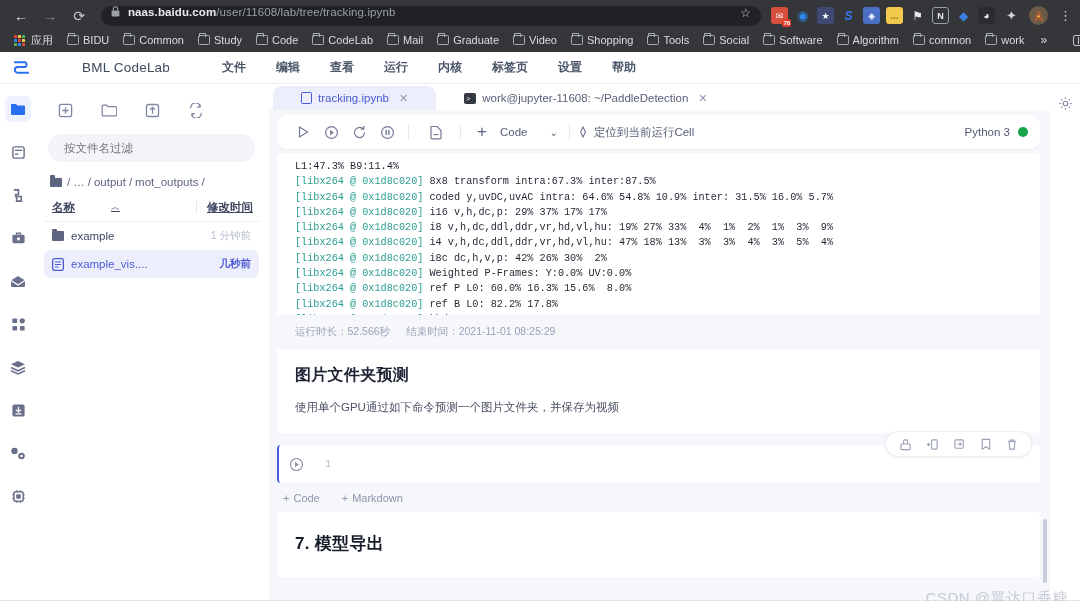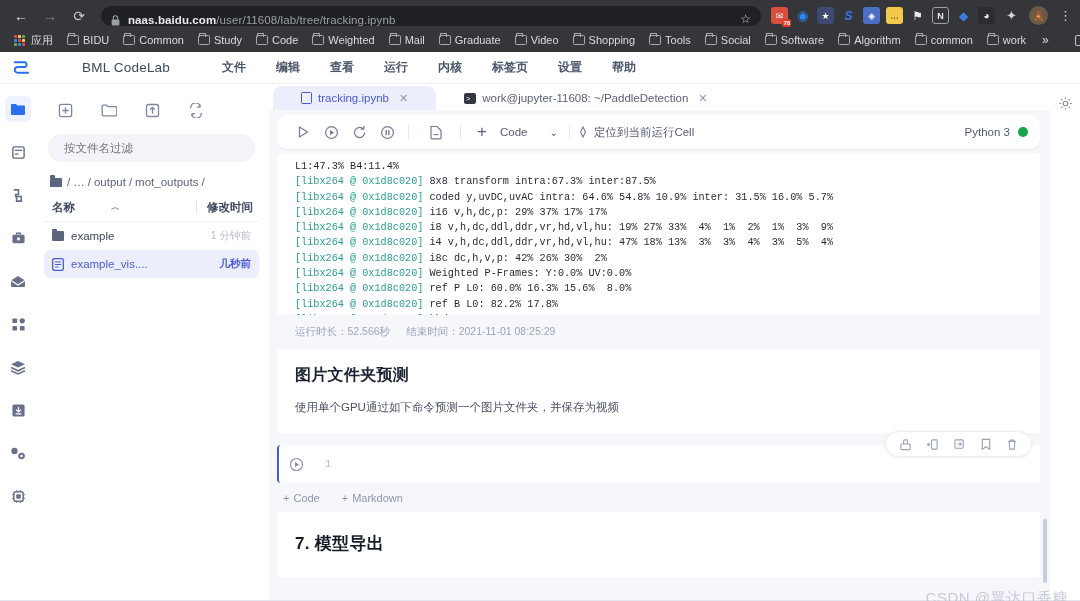--- a/index.html
+++ b/index.html
@@ -14,21 +14,21 @@
   .nav-row { display: flex; align-items: center; height: 28px; padding: 3px 8px 0 10px; }
   .nav-btn {
     width: 22px; height: 22px; margin-right: 7px;
     display: flex; align-items: center; justify-content: center;
     color: #c9cbcf; font-size: 14px; border-radius: 50%;
   }
   .nav-btn.back { color: #e4e6e9; }
   .nav-btn.fwd { color: #84878c; }
   .omnibox {
     flex: 1; height: 20px; background: #202124; border-radius: 13px;
-    display: flex; align-items: flex-end; padding: 0 10px; margin: 0 6px 0 4px;
+    display: flex; align-items: flex-start; padding: 0 10px; margin: 0 6px 0 4px;
     position: relative;
   }
   .lock-icon { margin-right: 8px; color: #9aa0a6; font-size: 9px; display:flex; }
   .url-text { font-size: 11.5px; color: #9aa0a6; letter-spacing: 0.1px; white-space: nowrap; }
   .url-text b { color: #e8eaed; font-weight: 600; }
   .star-icon { margin-left: auto; color: #c8cbd0; font-size: 12px; }
   .ext-strip { display: flex; align-items: center; gap: 6px; padding-left: 4px; }
   .ext-ico {
     width: 17px; height: 17px; border-radius: 3px;
     display: flex; align-items: center; justify-content: center;
@@ -110,21 +110,21 @@
     font-size: 11.5px; color: #8d93ab; font-family: inherit;
   }
   .breadcrumb {
     display: flex; align-items: center; gap: 3px; padding: 14px 4px 6px 6px;
     font-size: 11.5px; color: #5d6480;
   }
   .bc-folder { width: 12px; height: 9px; background: #5d6480; border-radius: 1px; position: relative; margin-right: 2px;}
   .bc-folder::before { content:''; position:absolute; top:-2.5px; left:0; width:5px; height:2.5px; background:#5d6480; border-radius:1px 1px 0 0;}
   .col-head {
     display: flex; align-items: center; padding: 6px 6px 6px 8px;
-    border-bottom: 1px solid #eceef4; font-size: 11.5px; color: #3f4660; font-weight: 600;
+    border-bottom: 1px solid #eceef4; font-size: 11.5px; color: #3f4660; font-weight: 600; text-decoration: underline;
   }
   .col-head .name { flex: 1; display:flex; align-items:center; gap: 36px;}
   .col-head .caret { color: #7b819c; font-size: 9px; }
   .col-head .divider { width:1px; height:13px; background:#e2e5ee; margin-right:10px;}
   .file-row {
     display: flex; align-items: center; gap: 7px; padding: 7px 8px;
     border-radius: 7px; font-size: 11.5px; color: #3f4660;
   }
   .file-row.sel { background: #eceefb; color: #4a5ad4; }
   .file-row .fname { flex: 1; white-space: nowrap; overflow: hidden; }
@@ -283,21 +283,21 @@
     <div class="bm-item">
         <span class="folder-ic"></span>
         <span>Study</span>
       </div>
     <div class="bm-item">
         <span class="folder-ic"></span>
         <span>Code</span>
       </div>
     <div class="bm-item">
         <span class="folder-ic"></span>
-        <span>Weighted</span>
+        <span>CodeLab</span>
       </div>
     <div class="bm-item">
         <span class="folder-ic"></span>
         <span>Mail</span>
       </div>
     <div class="bm-item">
         <span class="folder-ic"></span>
         <span>Graduate</span>
       </div>
     <div class="bm-item">
@@ -555,21 +555,21 @@
         <span>定位到当前运行Cell</span>
       </span>
       <span class="kernel-status">
         <span>Python 3</span>
         <span class="kernel-dot"></span>
       </span>
     </div>
 
     <div class="nb-scroll">
       <div class="out-card">
-        <div class="out-line">L1:47.3% B4:11.4%</div>
+        <div class="out-line">L1:47.3% B9:11.4%</div>
         <div class="out-line"><span class="tag">[libx264 @ 0x1d8c020]</span><span> 8x8 transform intra:67.3% inter:87.5%</span></div>
         <div class="out-line"><span class="tag">[libx264 @ 0x1d8c020]</span><span> coded y,uvDC,uvAC intra: 64.6% 54.8% 10.9% inter: 31.5% 16.0% 5.7%</span></div>
         <div class="out-line"><span class="tag">[libx264 @ 0x1d8c020]</span><span> i16 v,h,dc,p: 29% 37% 17% 17%</span></div>
         <div class="out-line"><span class="tag">[libx264 @ 0x1d8c020]</span><span> i8 v,h,dc,ddl,ddr,vr,hd,vl,hu: 19% 27% 33%  4%  1%  2%  1%  3%  9%</span></div>
         <div class="out-line"><span class="tag">[libx264 @ 0x1d8c020]</span><span> i4 v,h,dc,ddl,ddr,vr,hd,vl,hu: 47% 18% 13%  3%  3%  4%  3%  5%  4%</span></div>
         <div class="out-line"><span class="tag">[libx264 @ 0x1d8c020]</span><span> i8c dc,h,v,p: 42% 26% 30%  2%</span></div>
         <div class="out-line"><span class="tag">[libx264 @ 0x1d8c020]</span><span> Weighted P-Frames: Y:0.0% UV:0.0%</span></div>
         <div class="out-line"><span class="tag">[libx264 @ 0x1d8c020]</span><span> ref P L0: 60.0% 16.3% 15.6%  8.0%</span></div>
         <div class="out-line"><span class="tag">[libx264 @ 0x1d8c020]</span><span> ref B L0: 82.2% 17.8%</span></div>
         <div class="out-line"><span class="tag">[libx264 @ 0x1d8c020]</span><span> kb/s:13615.11</span></div>

